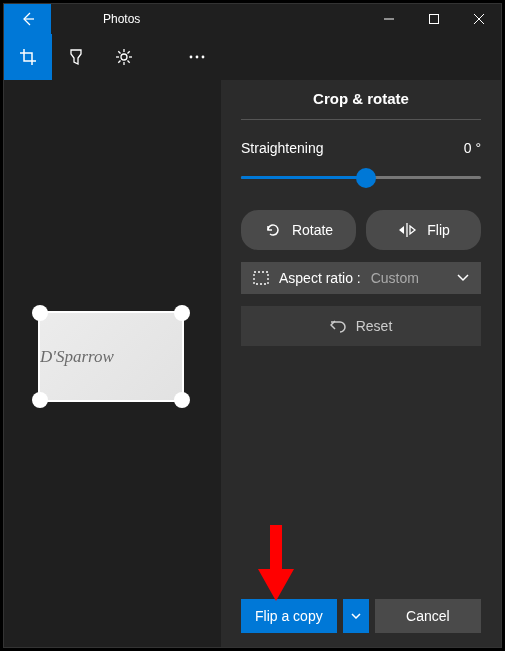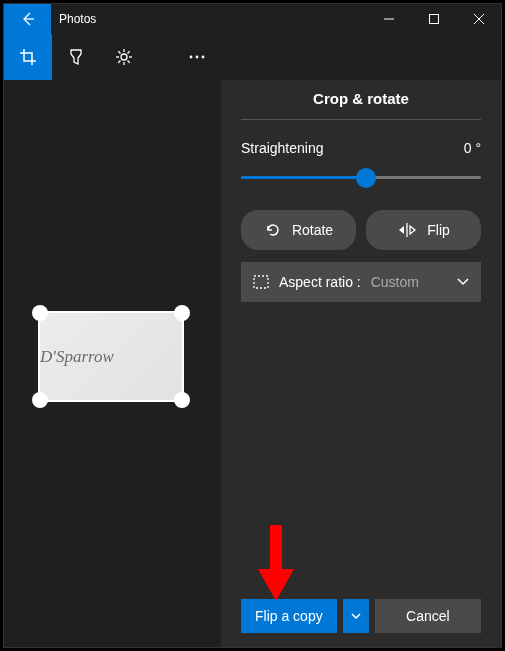--- a/index.html
+++ b/index.html
@@ -2,21 +2,21 @@
 <html><head>
 <meta charset="utf-8">
 <style>
   * { box-sizing: border-box; margin: 0; padding: 0; font-family: 'Segoe UI', sans-serif; }
   body { background: #000; width: 505px; height: 651px; overflow: hidden; position: relative; }
   .window { position: absolute; left: 3px; top: 3px; width: 499px; height: 645px; background: #1f1f1f; display: flex; flex-direction: column; border: 1px solid #333; }
   
   
   .titlebar { height: 30px; background: #1f1f1f; display: flex; align-items: center; color: #fff; font-size: 12px; }
   .back-btn { width: 47px; height: 30px; background: #0078d7; display: flex; align-items: center; justify-content: center; }
-  .title-text { flex: 1; padding-left: 8px; }
+  .title-text { flex: 1; padding-left: 8px; margin-left: 44px; }
   .win-controls { display: flex; }
   .win-btn { width: 45px; height: 30px; display: flex; align-items: center; justify-content: center; color: #fff; }
   
   
   .toolbar { height: 46px; background: #1f1f1f; display: flex; align-items: center; }
   .tool-btn { width: 48px; height: 46px; display: flex; align-items: center; justify-content: center; color: #fff; }
   .tool-active { background: #0078d7; }
   .tool-gap { flex: 1; }
   
   
@@ -42,21 +42,21 @@
   .panel-divider { height: 1px; background: #555; }
   .slider-row { margin-top: 20px; text-align: center; }
   .slider-head { display: flex; justify-content: space-between; color: #fff; font-size: 14px; margin-bottom: 12px; }
   .slider-track { position: relative; height: 20px; }
   .track-bg { position: absolute; left: 0; right: 0; top: 8px; height: 3px; background: #777; border-radius: 2px; }
   .track-fill { position: absolute; left: 0; width: 52%; top: 8px; height: 3px; background: #0078d7; border-radius: 2px; }
   .thumb { position: absolute; left: calc(52% - 10px); top: 0; width: 20px; height: 20px; background: #0078d7; border-radius: 50%; }
   
   .btn-row { display: flex; gap: 10px; margin-top: 22px; }
   .panel-btn { flex: 1; height: 40px; background: #4a4a4a; color: #fff; display: flex; align-items: center; justify-content: center; font-size: 14px; gap: 10px; border-radius: 17px; }
-  .aspect-row { margin-top: 12px; height: 40px; background: #4a4a4a; display: flex; align-items: center; padding: 0 12px; color: #fff; font-size: 14px; gap: 10px; }
+  .aspect-row { margin-top: 12px; height: 32px; background: #4a4a4a; display: flex; align-items: center; padding: 0 12px; color: #fff; font-size: 14px; gap: 10px; }
   .aspect-val { color: #aaa; }
   .aspect-chev { margin-left: auto; }
   .reset-row { margin-top: 12px; height: 40px; background: #3a3a3a; color: #ccc; display: flex; align-items: center; justify-content: center; font-size: 14px; gap: 10px; }
   
   .panel-spacer { flex: 1; }
   .footer { display: flex; gap: 6px; padding-bottom: 14px; align-items: stretch; }
   .save-btn { background: #0078d7; color: #fff; height: 34px; display: flex; align-items: center; justify-content: center; font-size: 14px; padding: 0 14px; }
   .save-drop { width: 26px; background: #0078d7; color: #fff; display: flex; align-items: center; justify-content: center; }
   .cancel-btn { flex: 1; background: #4a4a4a; color: #fff; height: 34px; display: flex; align-items: center; justify-content: center; font-size: 14px; }
   
@@ -198,20 +198,29 @@
           </span>
         <span>Aspect ratio :</span>
         <span class="aspect-val">Custom</span>
         <span class="aspect-chev">
             <svg width="12" height="8" viewBox="0 0 12 8">
               <path d="M1 1 L6 6 L11 1" stroke="#fff" stroke-width="1.5" fill="none"></path>
             </svg>
           </span>
       </div>
 
+      <div class="reset-row">
+        <span>
+            <svg width="16" height="14" viewBox="0 0 16 14">
+              <path d="M5 2 L1 6 L5 10" stroke="#ccc" stroke-width="1.5" fill="none"></path>
+              <path d="M1 6 L10 6 A5 5 0 0 1 10 16" stroke="#ccc" stroke-width="1.5" fill="none" transform="translate(0,-3)"></path>
+            </svg>
+          </span>
+        <span>Reset</span>
+      </div>
 
       <div class="panel-spacer"></div>
 
       <div class="footer">
         <div class="save-btn">Flip a copy</div>
         <div class="save-drop">
           <svg width="10" height="6" viewBox="0 0 10 6">
               <path d="M1 1 L5 5 L9 1" stroke="#fff" stroke-width="1.5" fill="none"></path>
             </svg>
         </div>

